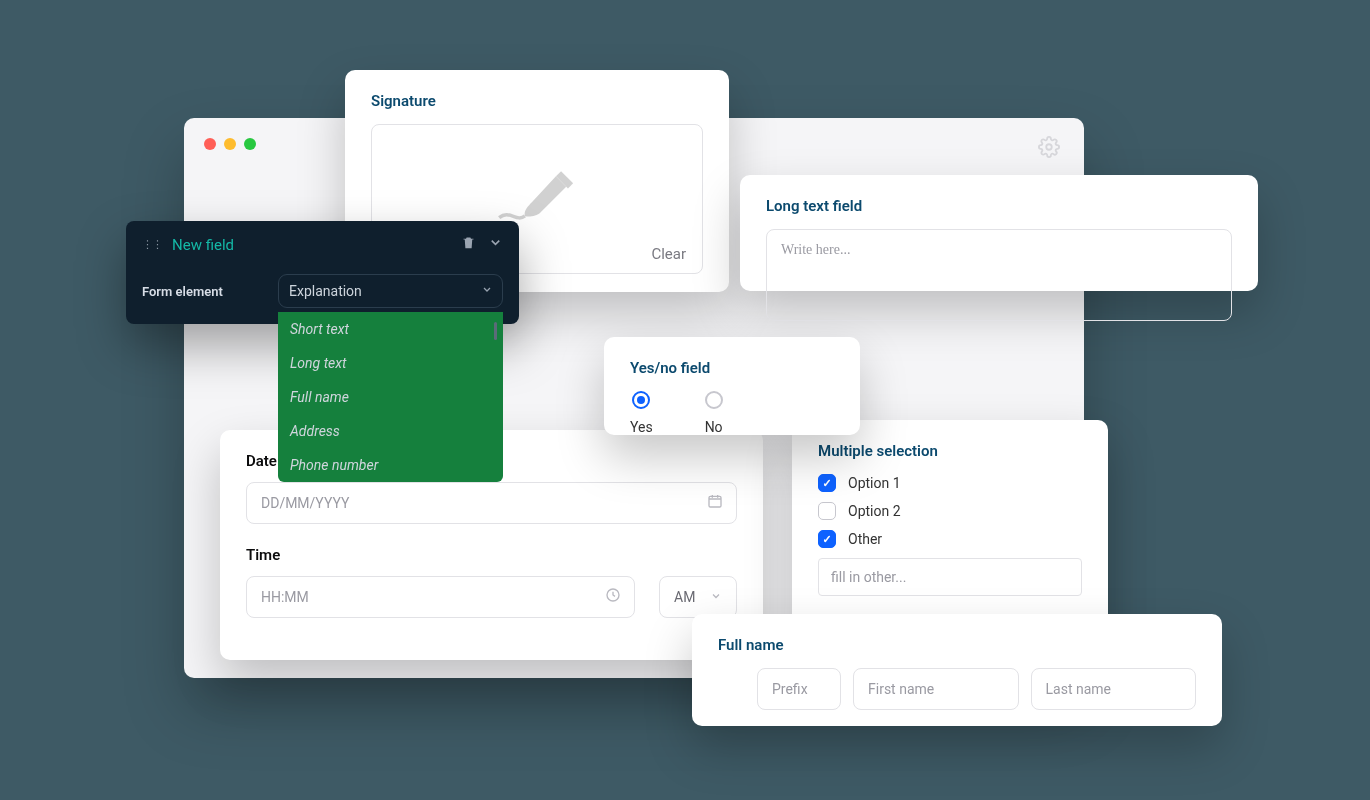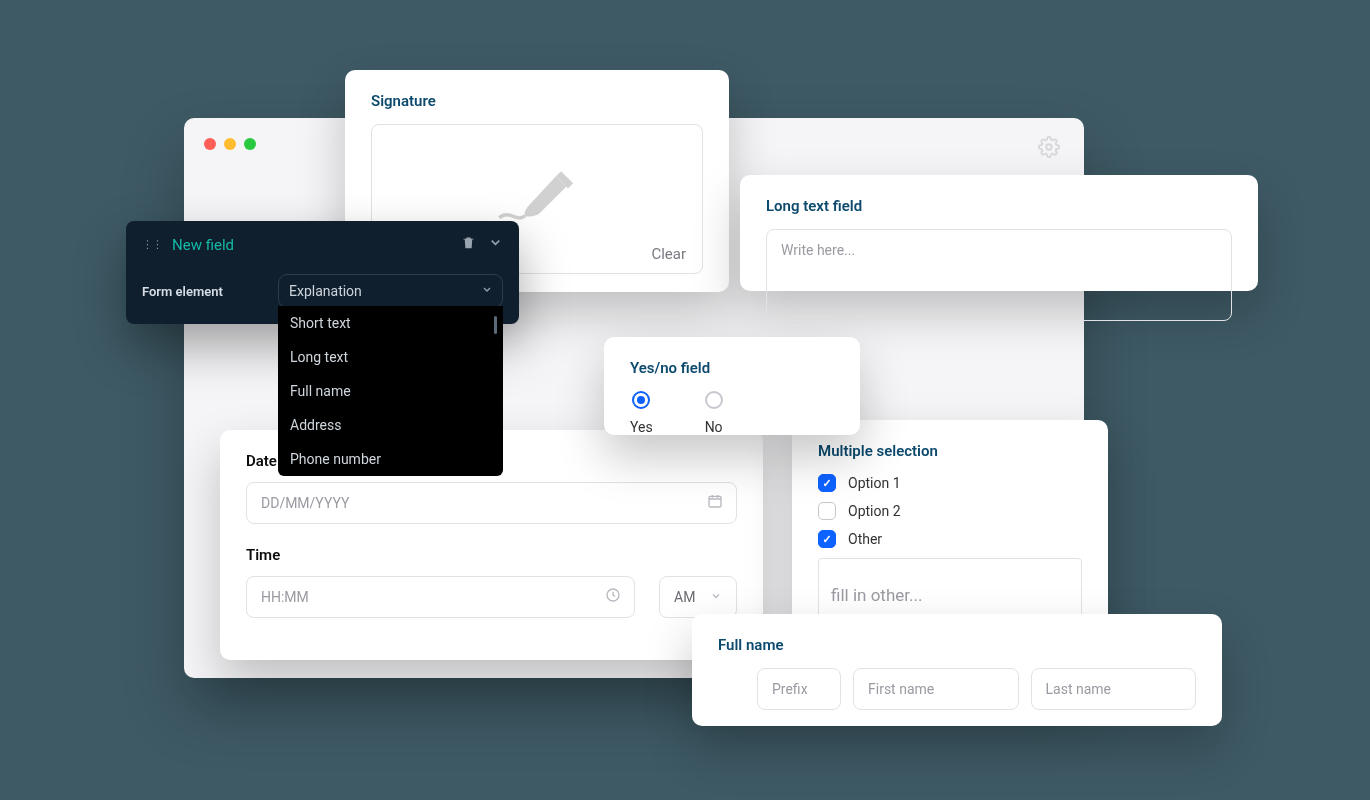--- a/index.html
+++ b/index.html
@@ -48,52 +48,52 @@
   .darkpanel { position:absolute; left:126px; top:221px; width:393px; background:#0f1f2d; border-radius:8px; box-shadow:0 22px 48px rgba(0,0,0,0.35); z-index:6; color:#cfd5dc; }
   .dp-head { display:flex; align-items:center; padding:14px 16px 8px 16px; gap:10px;}
   .grip { font-size:11px; letter-spacing:-1px; color:#8b96a3; line-height:6px;}
   .dp-title { font-size:15px; color:#14b8a6; }
   .dp-icons { margin-left:auto; display:flex; gap:12px; color:#9aa4b1;}
   .dp-row { display:flex; align-items:center; padding:12px 16px 16px 16px; gap:16px;}
   .dp-label { font-size:13px; font-weight:600; color:#d7dde6; flex:0 0 120px;}
   .dp-select { flex:1; position:relative; }
   .dp-select-box { border:1px solid #2b3d4d; border-radius:9px; padding:8px 30px 8px 10px; font-size:14px; color:#cdd4dc; background:#0f1f2d;}
   .dp-chev { position:absolute; right:10px; top:50%; transform:translateY(-50%); color:#97a2af; font-size:12px;}
-  .dp-drop { position:absolute; left:0; right:0; top:32px; background:#000000; border-radius:0 0 6px 6px; overflow:hidden; z-index:7;}
+  .dp-drop { position:absolute; left:0; right:0; top:38px; background:#15803d; border-radius:0 0 6px 6px; overflow:hidden; z-index:7;font-style:italic;}
   .dp-opt { padding:9px 12px; font-size:14px; color:#cfd5dc; }
   .dp-scroll { position:absolute; right:6px; top:10px; width:3px; height:18px; background:#5b6b79; border-radius:2px;}
   
   
   .datetime { position:absolute; left:220px; top:430px; width:543px; height:230px; z-index:3;}
   .field-label { font-size:15px; font-weight:600; color:#0b0b0c; margin-bottom:12px; }
   .input { width:100%; border:1px solid #e2e2e6; border-radius:8px; padding:12px 40px 12px 14px; font-size:14px; color:#9a9aa2; background:#fff; position:relative; }
   .input-wrap { position:relative; }
   .inp-icon { position:absolute; right:14px; top:50%; transform:translateY(-50%); color:#b9b9c0;}
   .time-row { display:flex; gap:24px; }
   .time-row .input-wrap:first-child{ flex:1;}
   .ampm { border:1px solid #e2e2e6; border-radius:8px; padding:12px 32px 12px 14px; font-size:14px; color:#6a6a72; position:relative; width:78px;}
   
   
   .longtext { position:absolute; left:740px; top:175px; width:518px; height:116px; z-index:5;}
-  .textarea { width:100%; height:92px; border:1px solid #e2e2e6; border-radius:8px; padding:12px 14px; font-size:14px; color:#9a9aa2;}
+  .textarea { width:100%; height:92px; border:1px solid #e2e2e6; border-radius:8px; padding:12px 14px; font-size:14px; color:#9a9aa2;font-family:Liberation Serif, serif;}
   
   
   .yesno { position:absolute; left:604px; top:337px; width:256px; height:98px; z-index:5;}
   .yn-row { display:flex; gap:52px; align-items:center; margin-top:4px;}
   .radio { display:flex; align-items:center; gap:10px; font-size:14px; color:#333;flex-direction:column;}
   .r-circ { width:18px; height:18px; border-radius:50%; border:2px solid #c7c7ce; display:flex; align-items:center; justify-content:center;}
   .r-circ.sel { border-color:#0e62ff;}
   .r-dot { width:8px; height:8px; border-radius:50%; background:#0e62ff;}
   
   
   .multisel { position:absolute; left:792px; top:420px; width:316px; height:220px; z-index:4;}
   .chk-row { display:flex; align-items:center; gap:12px; font-size:14px; color:#333; margin-bottom:10px;}
   .chk { width:18px; height:18px; border-radius:5px; border:1px solid #c7c7ce; display:flex; align-items:center; justify-content:center;}
   .chk.on { background:#0e62ff; border-color:#0e62ff; color:#fff; font-size:11px; font-weight:700;}
-  .other-inp { width:100%; border:1px solid #e2e2e6; border-radius:4px; padding:26px 12px; font-size:17px; color:#9a9aa2; margin-top:2px;}
+  .other-inp { width:100%; border:1px solid #e2e2e6; border-radius:4px; padding:10px 12px; font-size:14px; color:#9a9aa2; margin-top:2px;}
   
   
   .fullname { position:absolute; left:692px; top:614px; width:530px; height:112px; z-index:5;}
   .fn-row { display:flex; gap:12px;}
   .fn-inp { border:1px solid #e2e2e6; border-radius:8px; padding:12px 14px; font-size:14px; color:#9a9aa2;}
   .fn-inp.prefix{width:84px;margin-left:39px;}
   .fn-inp.first{flex:1;}
   .fn-inp.last{flex:1;}
 </style>
 </head>

